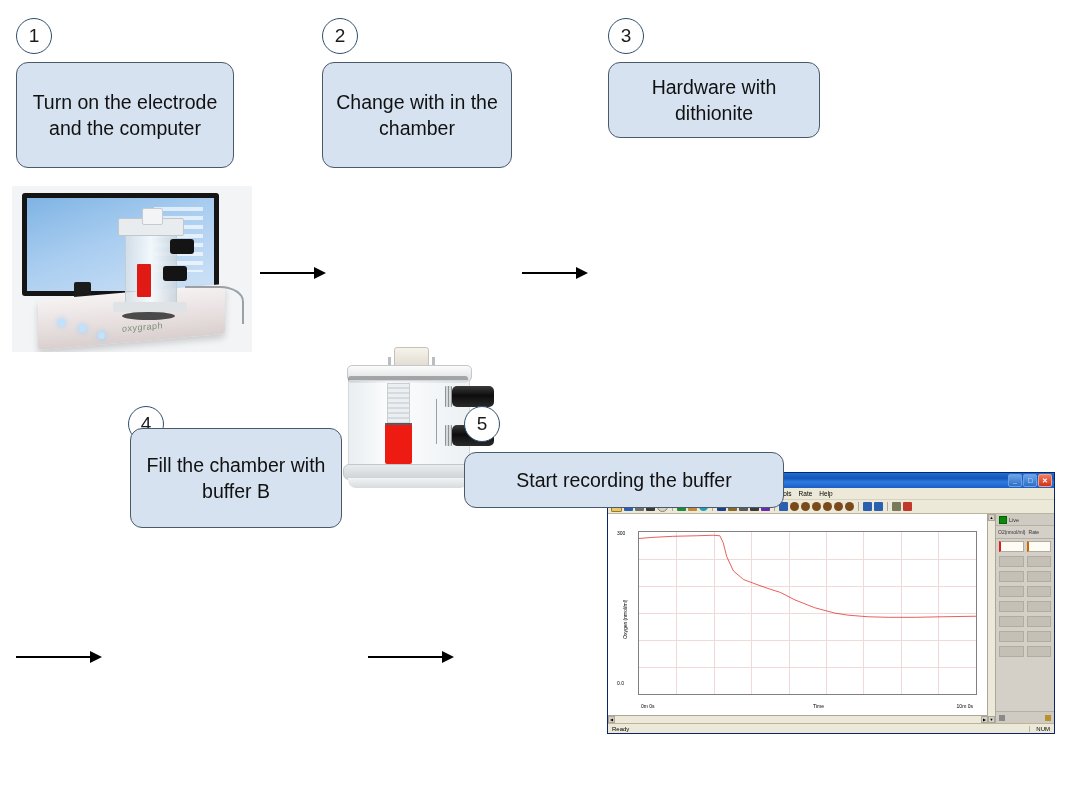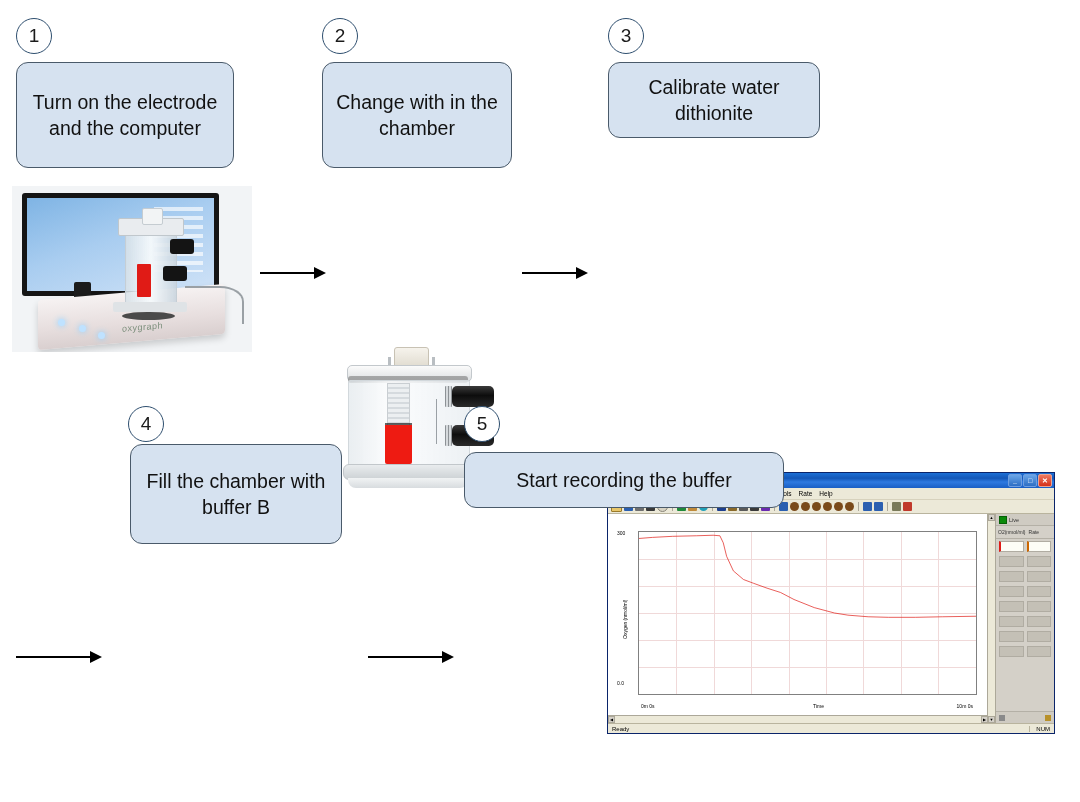--- a/index.html
+++ b/index.html
@@ -217,21 +217,21 @@
 </div>
 
 <div class="abs arrow" style="left:522px;top:268px;width:66px;">
   <div class="shaft"></div>
   <div class="head"></div>
 </div>
 
 <div class="abs" style="left:608px;top:18px;">
   <div class="step-circle">3</div>
 </div>
-<div class="abs step-box" style="left:608px;top:62px;width:212px;height:76px;">Calibrate water dithionite</div>
+<div class="abs step-box" style="left:608px;top:62px;width:212px;height:76px;">Hardware with dithionite</div>
 
 <div class="abs win" style="left:607px;top:144px;width:448px;height:262px;">
   <div class="titlebar">
     <div class="tb-icon"></div>
     <div class="tb-text">Untitled - Oxygraph</div>
     <div class="tb-btns">
       <div class="tb-btn">_</div>
       <div class="tb-btn">□</div>
       <div class="tb-btn close">✕</div>
     </div>
@@ -372,21 +372,21 @@
 </div>
 
 <div class="abs arrow" style="left:16px;top:652px;width:86px;">
   <div class="shaft"></div>
   <div class="head"></div>
 </div>
 
 <div class="abs" style="left:128px;top:406px;">
   <div class="step-circle">4</div>
 </div>
-<div class="abs step-box" style="left:130px;top:444px;width:212px;height:100px;">Fill the chamber with buffer B</div>
+<div class="abs step-box" style="left:130px;top:428px;width:212px;height:100px;">Fill the chamber with buffer B</div>
 
 <div class="abs arrow" style="left:368px;top:652px;width:86px;">
   <div class="shaft"></div>
   <div class="head"></div>
 </div>
 
 <div class="abs" style="left:464px;top:406px;">
   <div class="step-circle">5</div>
 </div>
 <div class="abs step-box" style="left:464px;top:452px;width:320px;height:56px;">Start recording the buffer</div>

